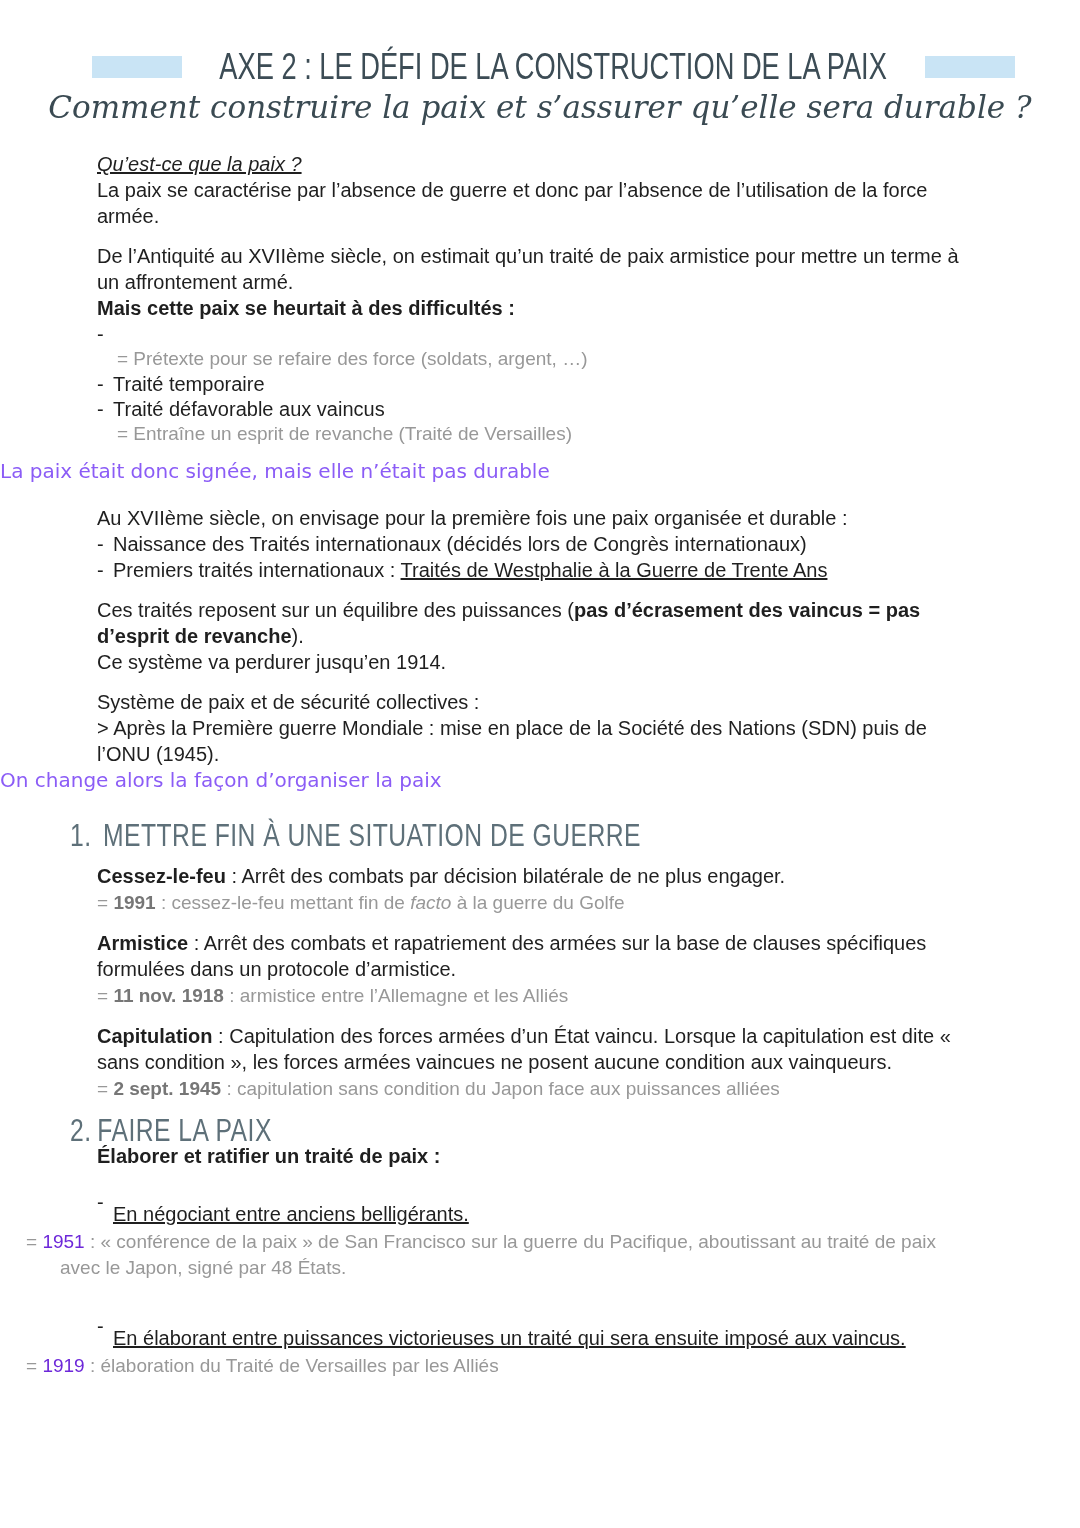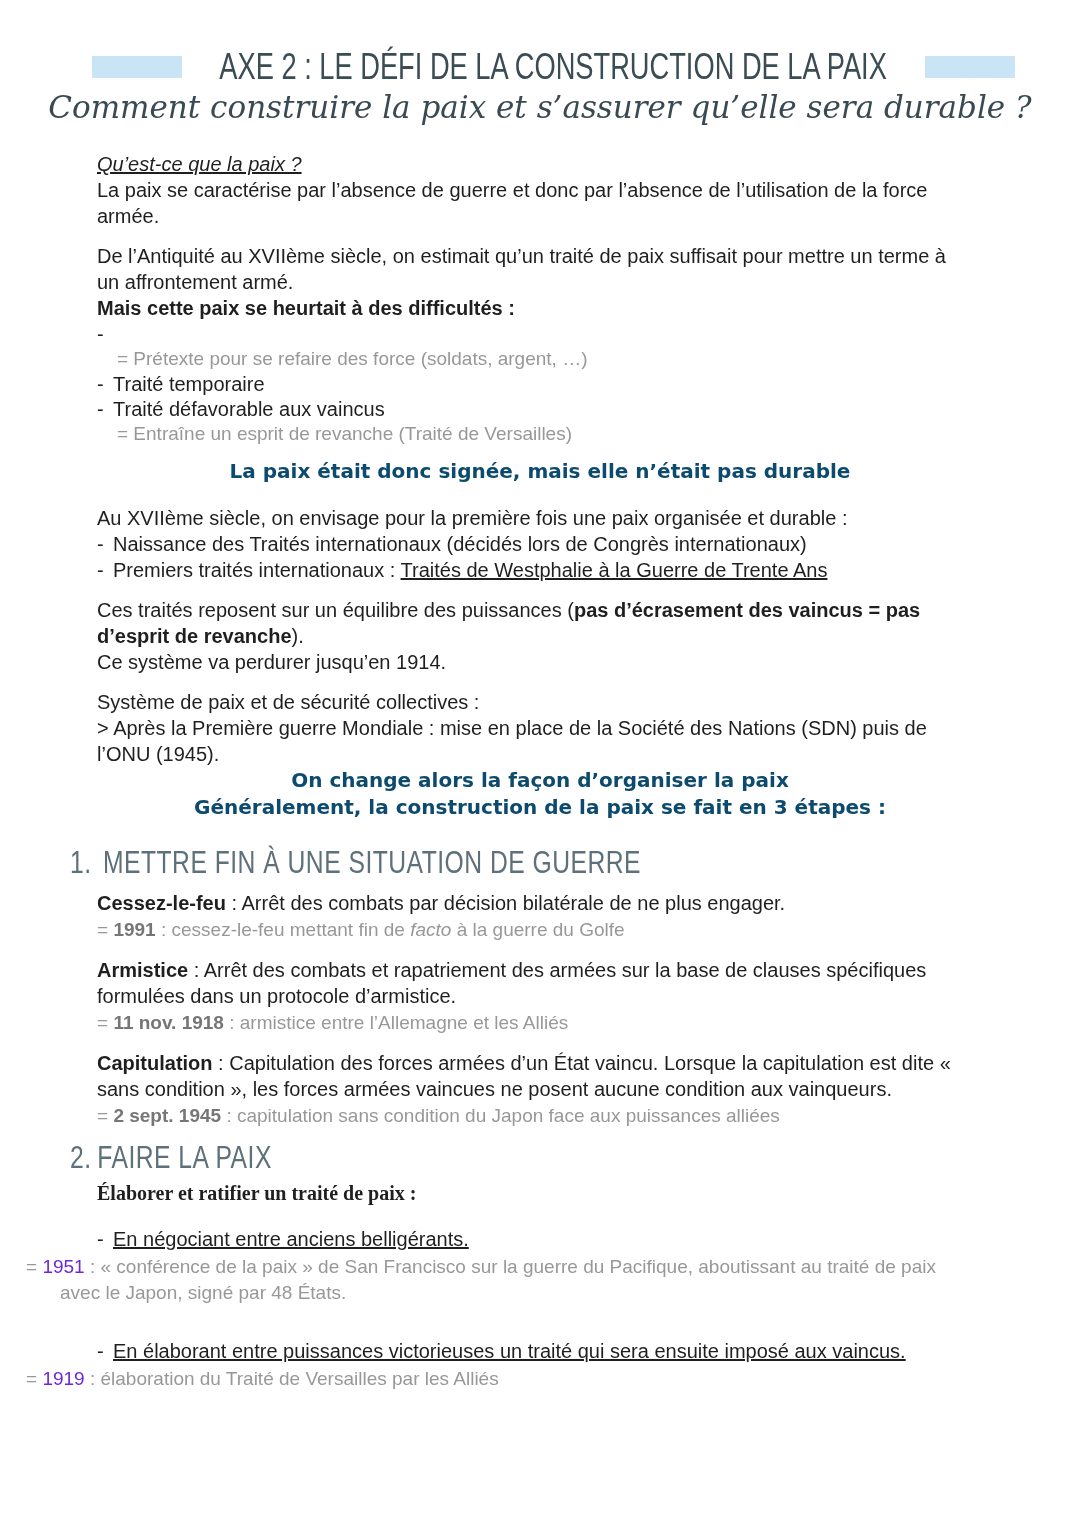--- a/index.html
+++ b/index.html
@@ -37,24 +37,24 @@
   .q-head { font-style: italic; text-decoration: underline; }
   .bold { font-weight: bold; }
 
   .bullet { display: flex; line-height: 24px; margin-top: 1px; }
   .bullet.lh26 { line-height: 26px; margin-top: 0; }
   .dash { flex: none; width: 16px; }
   .note {
     margin-left: 20px; color: #989898;
     font-size: 19px; line-height: 23px; padding: 1px 0;
   }
-  .u { text-decoration: underline; }
+  .u { text-decoration: underline; margin-top: 12px; }
 
   .red-banner, .red-pair {
-    text-align: center; color: #0c4a6e; font-weight: bold;
+    text-align: left; color: #8b5cf6; font-weight: normal;
     font-family: "DejaVu Sans", sans-serif;
     font-size: 20px; line-height: 27px;
   }
   .red-banner { margin-top: 12px; margin-bottom: 20px; }
   .red-pair { }
 
   
   .section-head {
     margin-left: 70px; margin-top: 28px;
     color: #5e7079; font-size: 26px;
@@ -68,21 +68,21 @@
 
   
   .def-block { margin-top: 15px; }
   .def-term { font-weight: bold; }
   .example {
     color: #989898; font-size: 19px; line-height: 24px; margin-top: 2px;
   }
   .example .date { font-weight: bold; color: #767676; }
   .example .it { font-style: italic; }
 
-  .s2-intro { margin-top: 10px; font-weight: bold; font-family: Liberation Serif, serif; }
+  .s2-intro { font-weight: bold; }
   .s2-bullet { display: flex; margin-top: 20px; line-height: 26px; }
   .s2-bullet.gap-big { margin-top: 32px; }
   .s2-example {
     margin-left: 26px; padding-left: 34px; text-indent: -34px;
     color: #989898; font-size: 19px; line-height: 26px; margin-top: 2px;
   }
   .s2-example .date { font-weight: normal; color: #6d28d9; }
 </style>
 </head>
 <body>
@@ -97,21 +97,21 @@
   <div class="doc-subtitle">Comment construire la paix et s’assurer qu’elle sera durable ?</div>
 
   <div class="content">
 
     <div class="block first-block m">
       <div class="q-head">Qu’est-ce que la paix ?</div>
       <div>La paix se caractérise par l’absence de guerre et donc par l’absence de l’utilisation de la force armée.</div>
     </div>
 
     <div class="block m">
-      <div>De l’Antiquité au XVIIème siècle, on estimait qu’un traité de paix suffisait pour mettre un terme à un affrontement armé.</div>
+      <div>De l’Antiquité au XVIIème siècle, on estimait qu’un traité de paix armistice pour mettre un terme à un affrontement armé.</div>
       <div class="bold">Mais cette paix se heurtait à des difficultés :</div>
       <div class="bullet">
         <span class="dash">-</span>
       </div>
       <div class="note">= Prétexte pour se refaire des force (soldats, argent, …)</div>
       <div class="bullet">
         <span class="dash">-</span>
         <span>Traité temporaire</span>
       </div>
       <div class="bullet">
@@ -140,21 +140,20 @@
       <div>Ce système va perdurer jusqu’en 1914.</div>
     </div>
 
     <div class="block m">
       <div>Système de paix et de sécurité collectives :</div>
       <div>&gt; Après la Première guerre Mondiale : mise en place de la Société des Nations (SDN) puis de l’ONU (1945).</div>
     </div>
 
     <div class="red-pair">
       <div>On change alors la façon d’organiser la paix</div>
-      <div>Généralement, la construction de la paix se fait en 3 étapes :</div>
     </div>
 
     <div class="section-head">
       <span class="hnum">1.</span><span>Mettre fin à une situation de guerre</span>
     </div>
 
     <div class="def-block m">
       <div><span class="def-term">Cessez-le-feu</span><span> : Arrêt des combats par décision bilatérale de ne plus engager.</span></div>
       <div class="example"><span>= </span><span class="date">1991</span><span> : cessez-le-feu mettant fin de </span><span class="it">facto</span><span> à la guerre du Golfe</span></div>
     </div>

